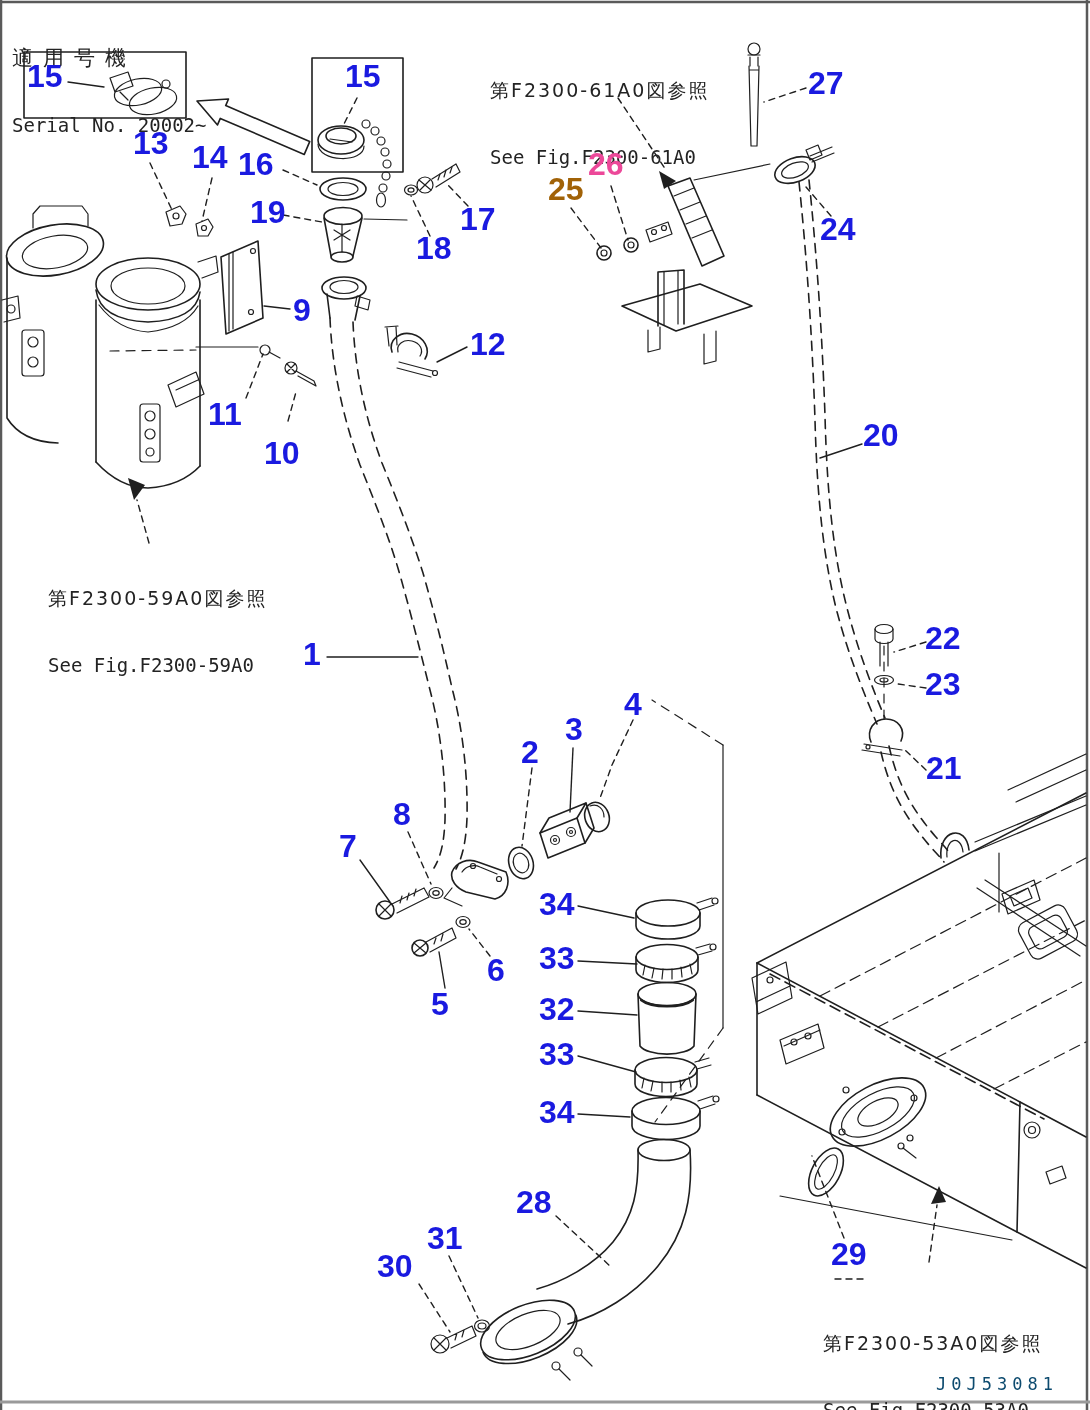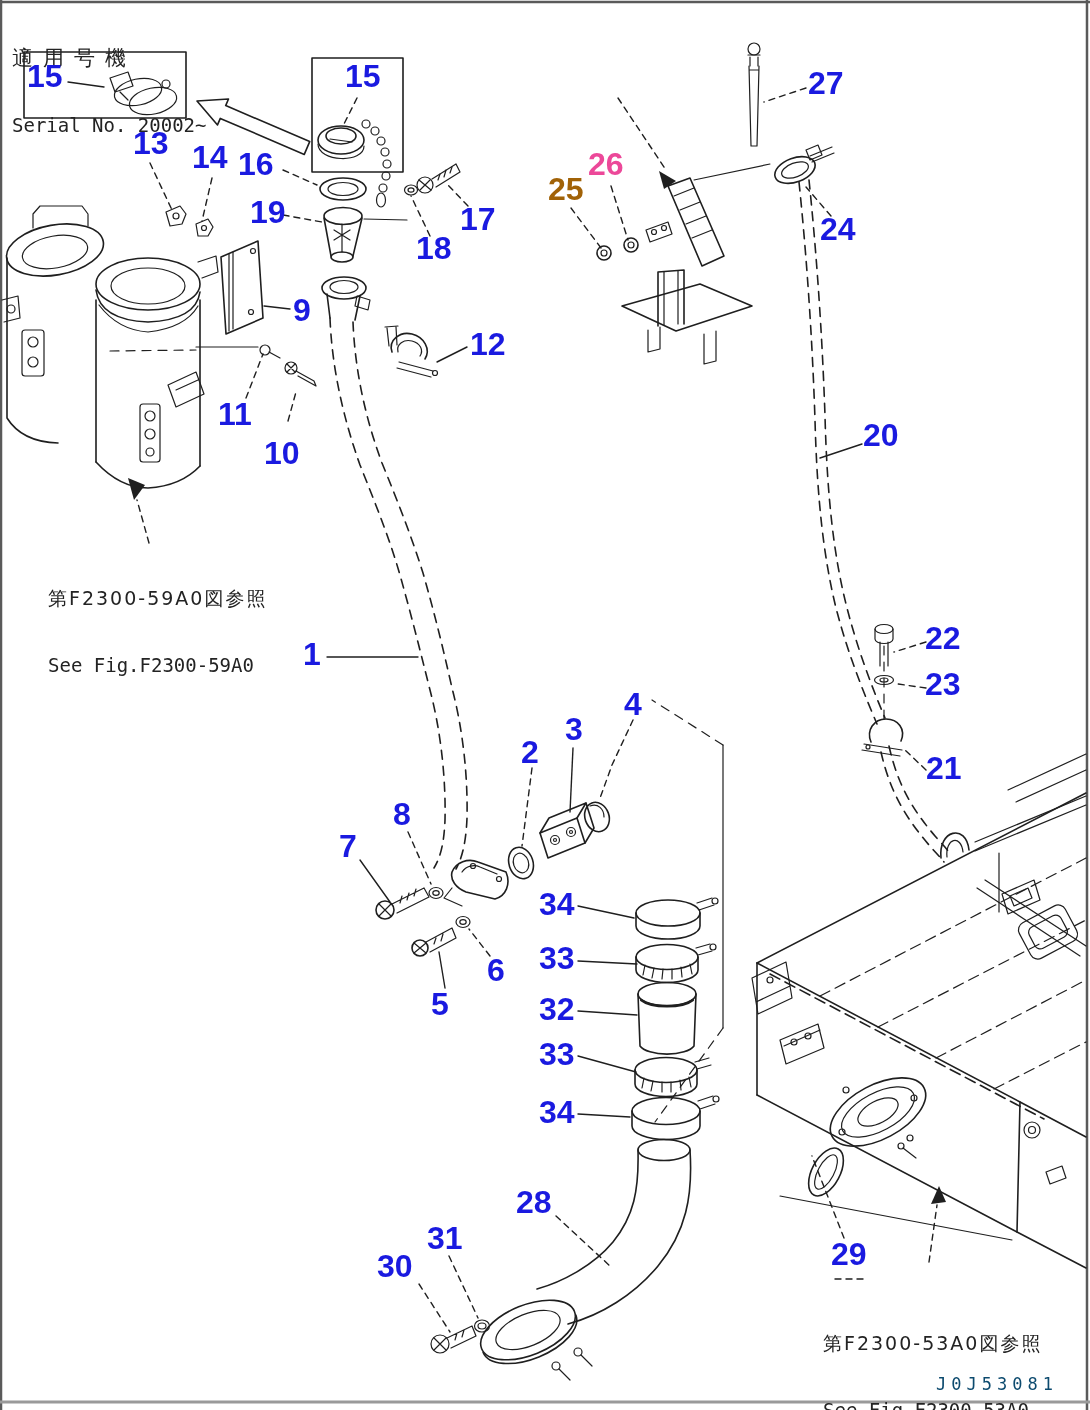--- a/index.html
+++ b/index.html
@@ -374,20 +374,24 @@
     <path class="art dlead" d="M929,1262 L937,1205"></path>
     <path class="fillb" d="M939,1186 L931,1204 L946,1202 Z"></path>
   </g>
 </svg>
 
   <div class="note serial" style="left:12px;top:6px">
     <span class="jp">適用号機</span>
     <span class="en">Serial No. 20002~</span>
   </div>
 
+  <div class="note" style="left:490px;top:40px">
+    <span class="jp">第F2300-61A0図参照</span>
+    <span class="en">See Fig.F2300-61A0</span>
+  </div>
 
   <div class="note" style="left:48px;top:548px">
     <span class="jp">第F2300-59A0図参照</span>
     <span class="en">See Fig.F2300-59A0</span>
   </div>
 
   <div class="note" style="left:823px;top:1293px">
     <span class="jp">第F2300-53A0図参照</span>
     <span class="en">See Fig.F2300-53A0</span>
   </div>
@@ -402,21 +406,21 @@
       <span class="callout" style="left: 238px; top: 196px; color: rgb(26, 26, 224); margin-left: 12px;">19</span>
       <span class="callout" style="left: 345px; top: 60px; color: rgb(26, 26, 224);">15</span>
       <span class="callout" style="left: 460px; top: 203px; color: rgb(26, 26, 224);">17</span>
       <span class="callout" style="left: 416px; top: 232px; color: rgb(26, 26, 224);">18</span>
       <span class="callout" style="left: 548px; top: 173px; color: #a16207;">25</span>
       <span class="callout" style="left: 588px; top: 148px; color: #ec4899;">26</span>
       <span class="callout" style="left: 808px; top: 67px; color: rgb(26, 26, 224);">27</span>
       <span class="callout" style="left: 820px; top: 213px; color: rgb(26, 26, 224);">24</span>
       <span class="callout" style="left: 293px; top: 294px; color: rgb(26, 26, 224);">9</span>
       <span class="callout" style="left: 470px; top: 328px; color: rgb(26, 26, 224);">12</span>
-      <span class="callout" style="left: 218px; top: 398px; color: rgb(26, 26, 224); text-align: right;">11</span>
+      <span class="callout" style="left: 208px; top: 398px; color: rgb(26, 26, 224); text-align: right;">11</span>
       <span class="callout" style="left: 264px; top: 421px; color: rgb(26, 26, 224); margin-top: 16px;">10</span>
       <span class="callout" style="left: 863px; top: 419px; color: rgb(26, 26, 224);">20</span>
       <span class="callout" style="left: 303px; top: 638px; color: rgb(26, 26, 224);">1</span>
       <span class="callout" style="left: 925px; top: 622px; color: rgb(26, 26, 224);">22</span>
       <span class="callout" style="left: 925px; top: 668px; color: rgb(26, 26, 224);">23</span>
       <span class="callout" style="left: 926px; top: 752px; color: rgb(26, 26, 224);">21</span>
       <span class="callout" style="left: 521px; top: 736px; color: rgb(26, 26, 224);">2</span>
       <span class="callout" style="left: 565px; top: 713px; color: rgb(26, 26, 224);">3</span>
       <span class="callout" style="left: 624px; top: 688px; color: rgb(26, 26, 224);">4</span>
       <span class="callout" style="left: 393px; top: 798px; color: rgb(26, 26, 224);">8</span>

